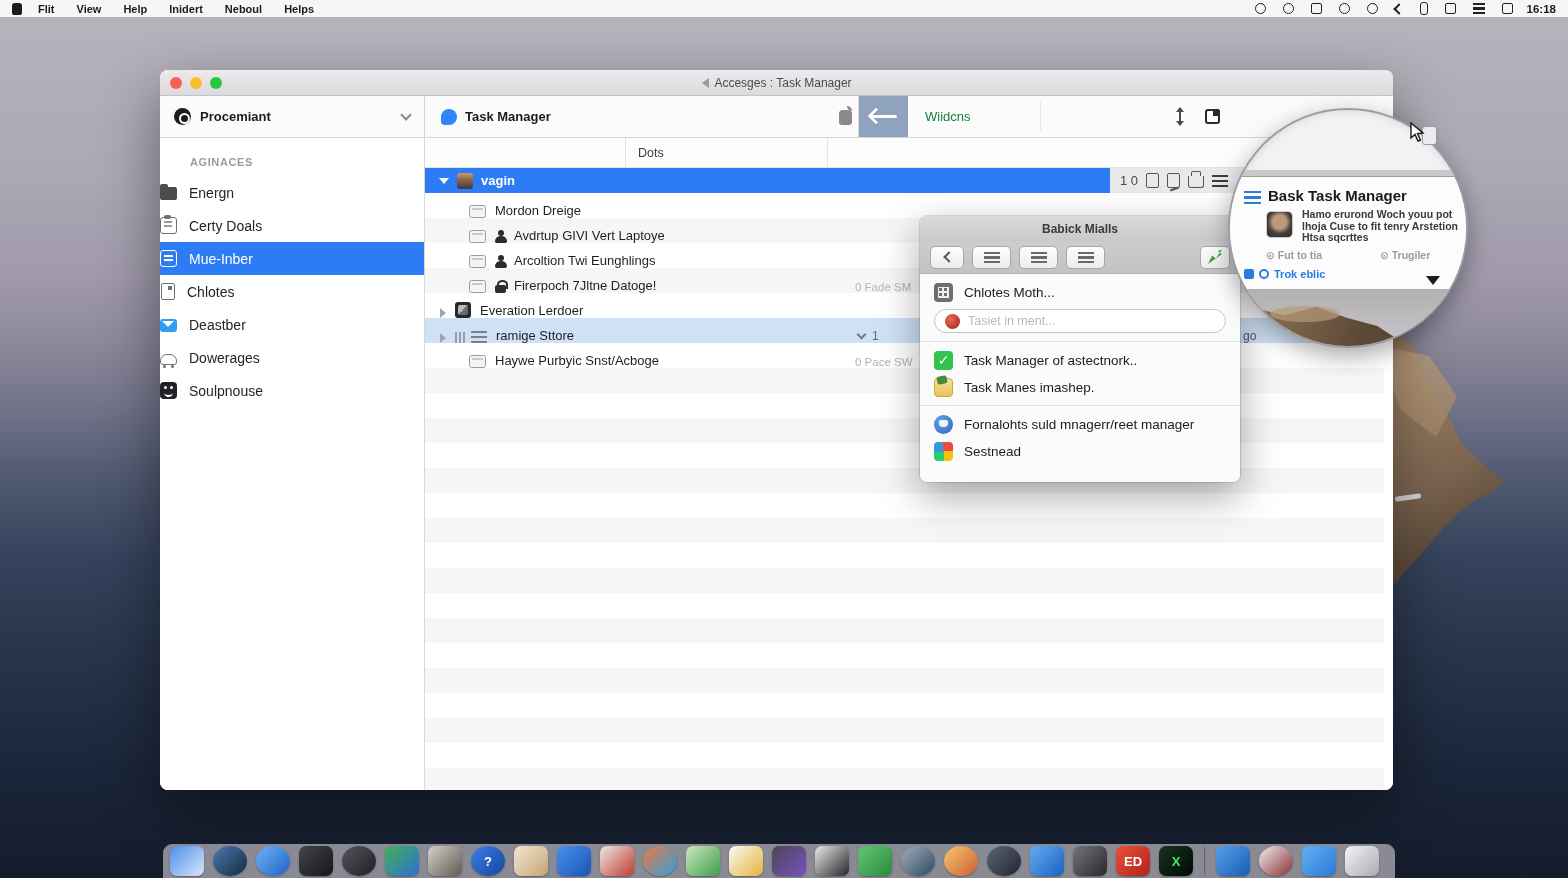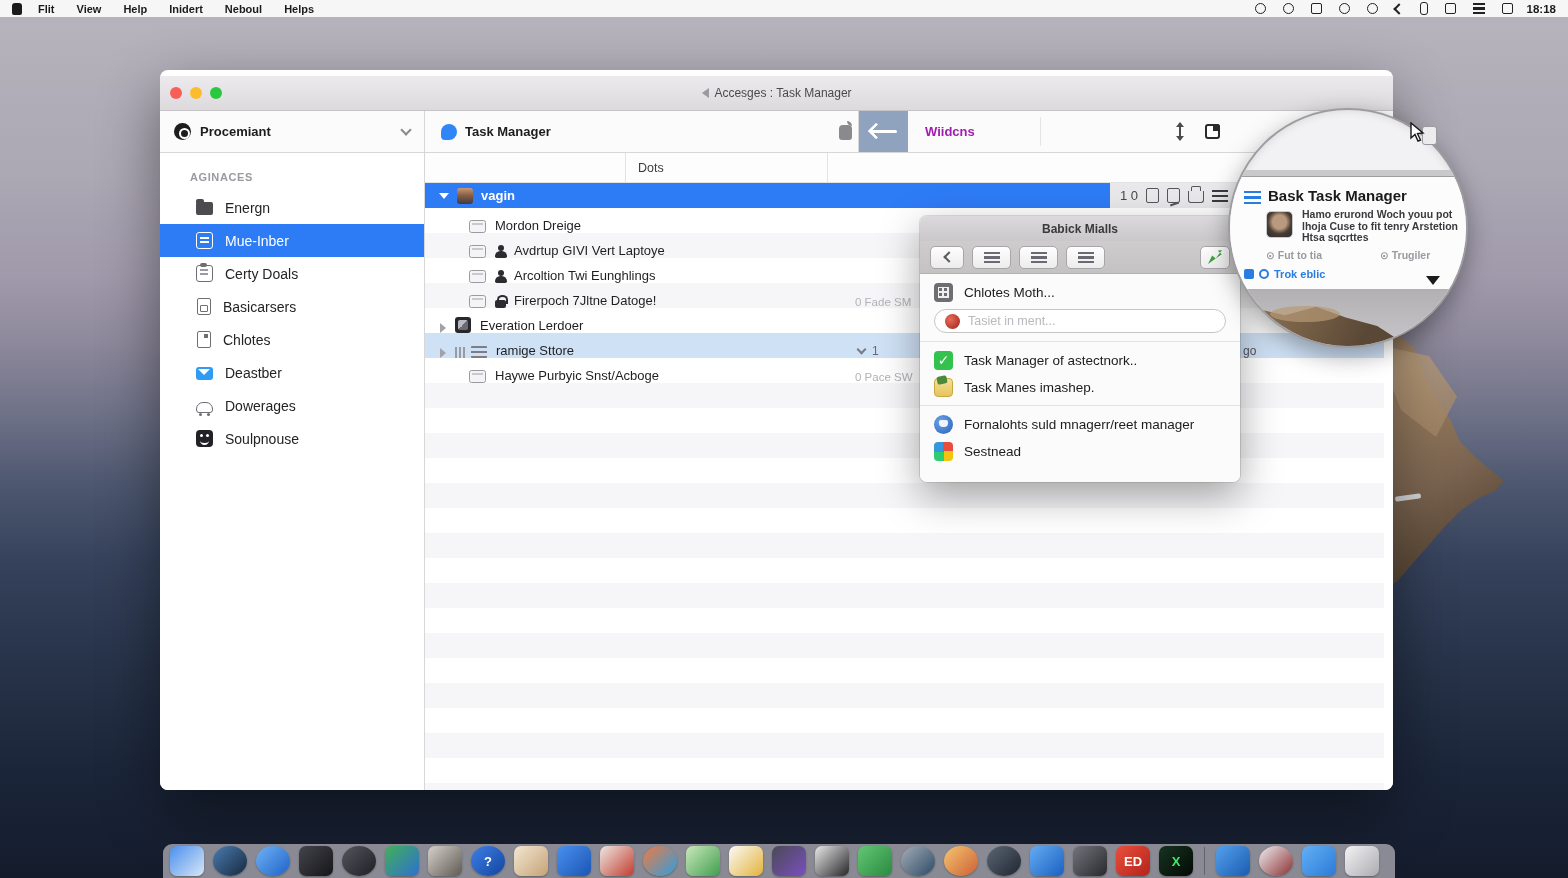--- a/index.html
+++ b/index.html
@@ -20,21 +20,21 @@
 .clock{font-weight:bold;margin-left:14px;font-size:11.5px;}
 
 
 .desktop{position:absolute;left:0;top:17px;width:1568px;height:861px;background:linear-gradient(180deg,#b7b3bc 0%,#aca8b4 18%,#a09aab 30%,#8d889b 38%,#6f7288 46%,#4e5870 54%,#36425c 63%,#273349 75%,#1b2539 88%,#141c2c 100%);}
 .cliff{position:absolute;left:1381px;top:318px;width:128px;height:255px;background:linear-gradient(150deg,#ab8e6e 0%,#94795d 30%,#7a6450 55%,#5a4836 78%,#3e3226 100%);clip-path:polygon(0 3%,14% 0,26% 5%,33% 15%,42% 24%,54% 33%,62% 42%,74% 48%,88% 54%,96% 57%,90% 61%,76% 64%,62% 69%,50% 75%,38% 82%,24% 90%,12% 97%,0 100%);}
 .cliff-hl{position:absolute;left:1387px;top:330px;width:70px;height:90px;background:linear-gradient(140deg,#c3a784,#9d8163);clip-path:polygon(0 0,60% 10%,100% 55%,70% 100%,20% 70%,0 30%);opacity:.8;}
 .boat{position:absolute;left:1395px;top:478px;width:26px;height:5px;background:#dfe3e8;border-radius:2px;transform:rotate(-8deg);opacity:.9;}
 
 
 .window{position:absolute;left:160px;top:70px;width:1233px;height:720px;border-radius:8px;background:#fff;box-shadow:0 22px 60px rgba(0,0,0,.45);z-index:10;overflow:hidden;display:flex;flex-direction:column;}
-.titlebar{height:26px;background:linear-gradient(#eceaec,#dcdadc);border-bottom:1px solid #c6c4c6;display:flex;align-items:center;padding:17px 10px;position:relative;flex:0 0 auto;margin-top:6px;}
+.titlebar{height:26px;background:linear-gradient(#eceaec,#dcdadc);border-bottom:1px solid #c6c4c6;display:flex;align-items:center;padding:8px 10px;position:relative;flex:0 0 auto;}
 .tl{width:12px;height:12px;border-radius:50%;margin-right:8px;}
 .tl-close{background:#f95f57;}
 .tl-min{background:#fbbd2e;}
 .tl-max{background:#2ac840;}
 .win-title{position:absolute;left:50%;transform:translateX(-50%);font-size:12px;color:#4a4a4c;display:flex;align-items:center;gap:6px;white-space:nowrap;}
 .win-title .tri{width:0;height:0;border-top:5px solid transparent;border-bottom:5px solid transparent;border-right:7px solid #9a9a9e;}
 .toolbar{height:42px;background:#fbfbfb;border-bottom:1px solid #d8d7d8;display:flex;flex:0 0 auto;position:relative;}
 .tb-side{width:265px;border-right:1px solid #d8d7d8;display:flex;align-items:center;padding:0 14px;gap:9px;flex:0 0 auto;}
 .prof-ic{width:17px;height:17px;border-radius:50%;background:#1d1d1f;position:relative;flex:0 0 auto;}
 .prof-ic:after{content:"";position:absolute;left:5px;top:5px;width:7px;height:7px;border-radius:50%;border:2px solid #fff;}
@@ -42,33 +42,33 @@
 .chev-d{margin-left:auto;width:8px;height:8px;border-left:2px solid #8a8a8e;border-bottom:2px solid #8a8a8e;transform:rotate(-45deg);margin-top:-4px;}
 .tb-main{flex:1;display:flex;align-items:center;position:relative;}
 .tm-app{display:flex;align-items:center;gap:8px;padding-left:16px;font-size:13px;color:#1c1c1e;font-weight:bold;}
 .tm-leaf{width:16px;height:16px;background:#2f86f6;border-radius:50% 50% 50% 4px;}
 .tb-apple{position:absolute;left:414px;width:13px;height:15px;background:#8a8a8e;border-radius:4px 4px 3px 3px;top:14px;}
 .tb-apple:after{content:"";position:absolute;right:0px;top:-4px;width:5px;height:5px;background:#8a8a8e;border-radius:0 100% 0 100%;}
 .tb-divider{position:absolute;left:433px;top:0;bottom:0;width:1px;background:#d8d7d8;}
 .back-btn{position:absolute;left:434px;top:0;width:49px;height:41px;background:#8fa3be;display:flex;align-items:center;justify-content:center;}
 .back-arrow{position:relative;width:26px;height:3.5px;background:#fff;border-radius:2px;}
 .back-arrow:before{content:"";position:absolute;left:-1px;top:-4.5px;width:9px;height:9px;border-left:3.5px solid #fff;border-bottom:3.5px solid #fff;transform:rotate(45deg);border-radius:1px;}
-.tb-windows{position:absolute;left:500px;font-size:13px;color:#a21caf;font-weight:bold;}
+.tb-windows{position:absolute;left:500px;font-size:13px;color:#15803d;font-weight:normal;}
 .tb-div2{position:absolute;left:615px;top:6px;bottom:6px;width:1px;background:#e6e5e6;}
 .tb-ic1{position:absolute;left:750px;top:12px;width:10px;height:17px;}
 .tb-ic1:before{content:"";position:absolute;left:4px;top:0;bottom:0;width:2px;background:#4a4a4c;}
 .tb-ic1:after{content:"";position:absolute;left:1px;top:-1px;width:0;height:0;border-left:4px solid transparent;border-right:4px solid transparent;border-bottom:5px solid #4a4a4c;}
 .tb-ic1 b{position:absolute;left:1px;bottom:-1px;width:0;height:0;border-left:4px solid transparent;border-right:4px solid transparent;border-top:5px solid #4a4a4c;}
 .tb-ic2{position:absolute;left:780px;top:13px;width:15px;height:15px;border:2px solid #2a2a2c;border-radius:3px;background:#fff;}
 .tb-ic2:after{content:"";position:absolute;right:-2px;top:-2px;width:7px;height:7px;background:#2a2a2c;border-radius:0 3px 0 0;}
 
 .win-body{flex:1;display:flex;min-height:0;}
 .sidebar{width:265px;border-right:1px solid #d8d7d8;background:#fff;padding-top:12px;flex:0 0 auto;}
 .sb-section{font-size:11px;color:#9a9aa0;font-weight:bold;letter-spacing:.6px;padding:6px 0 8px 30px;}
-.sb-item{display:flex;align-items:center;gap:12px;height:33px;padding-left:36px;font-size:14px;color:#242426;}
+.sb-item{display:flex;align-items:center;gap:12px;height:33px;font-size:14px;color:#242426;}
 .sb-item.sel{background:#2e7bf6;color:#fff;}
 .content{flex:1;display:flex;flex-direction:column;min-width:0;background:#fff;}
 .col-head{height:30px;border-bottom:1px solid #e4e3e4;display:flex;align-items:center;font-size:12.5px;color:#3c3c3e;flex:0 0 auto;position:relative;background:#fdfdfd;}
 .col-head .c1{padding-left:16px;width:200px;margin-top:42px;}
 .col-head .vd{position:absolute;top:0;bottom:0;width:1px;background:#e4e3e4;}
 .rows{flex:1;position:relative;overflow:hidden;}
 .row{height:25px;display:flex;align-items:flex-end;font-size:13px;color:#1f1f21;position:relative;margin-right:9px;}
 .row .lbl{white-space:nowrap;}
 .row-primary{padding:0;}
 .rp-left{width:685px;height:100%;background:#2e7bf6;display:flex;align-items:center;color:#fff;font-weight:bold;}
@@ -195,21 +195,21 @@
       <span class="mi mi-c"></span>
       <span class="mi mi-r"></span>
       <span class="mi mi-c"></span>
       <span class="mi mi-c"></span>
       <span class="mi-chev"></span>
       <span class="mi mi-phone"></span>
       <span class="mi mi-r"></span>
       <span class="mi mi-lines"></span>
       <span class="mi mi-r"></span>
     </div>
-  <span class="clock">18:18</span>
+  <span class="clock">16:18</span>
 </div>
 
 <div class="desktop">
   <div class="cliff"></div>
   <div class="cliff-hl"></div>
   <div class="boat"></div>
 </div>
 
 <div class="window">
   <div class="titlebar">
@@ -246,31 +246,27 @@
     </div>
   </div>
   <div class="win-body">
     <div class="sidebar">
       <div class="sb-section">AGINACES</div>
       <div id="sbitems">
           <div class="sb-item">
             <span class="sic sic-folder"></span>
             <span>Energn</span>
           </div>
+          <div class="sb-item">
+            <span class="sic sic-clip"></span>
+            <span>Certy Doals</span>
+          </div>
           <div class="sb-item sel">
             <span class="sic sic-list"></span>
             <span>Mue-Inber</span>
-          </div>
-          <div class="sb-item">
-            <span class="sic sic-clip"></span>
-            <span>Certy Doals</span>
-          </div>
-          <div class="sb-item">
-            <span class="sic sic-page"></span>
-            <span>Basicarsers</span>
           </div>
           <div class="sb-item">
             <span class="sic sic-page2"></span>
             <span>Chlotes</span>
           </div>
           <div class="sb-item">
             <span class="sic sic-mail"></span>
             <span>Deastber</span>
           </div>
           <div class="sb-item">

